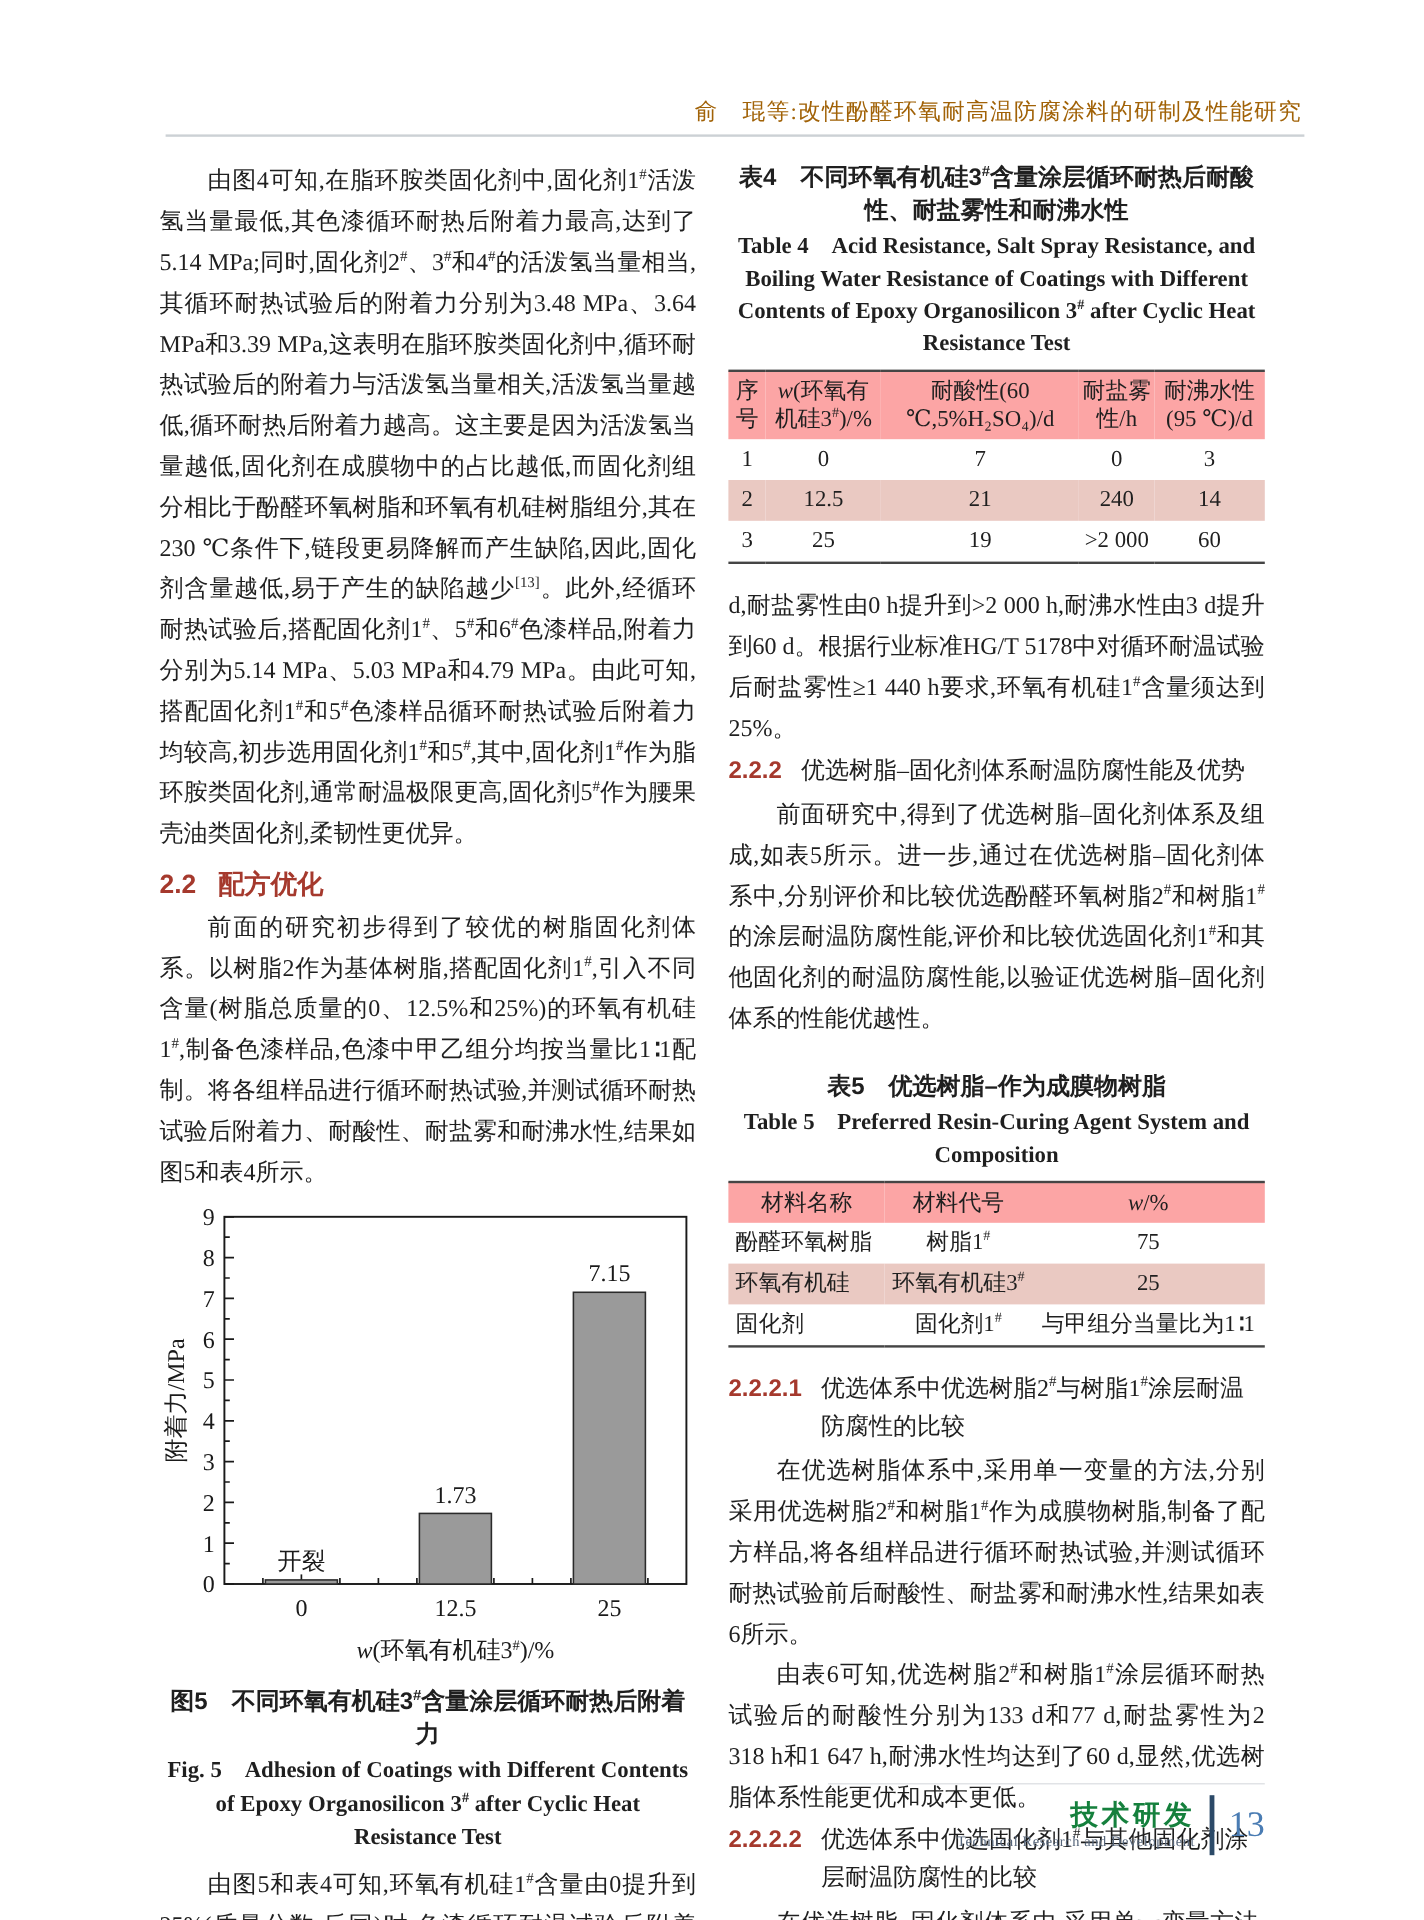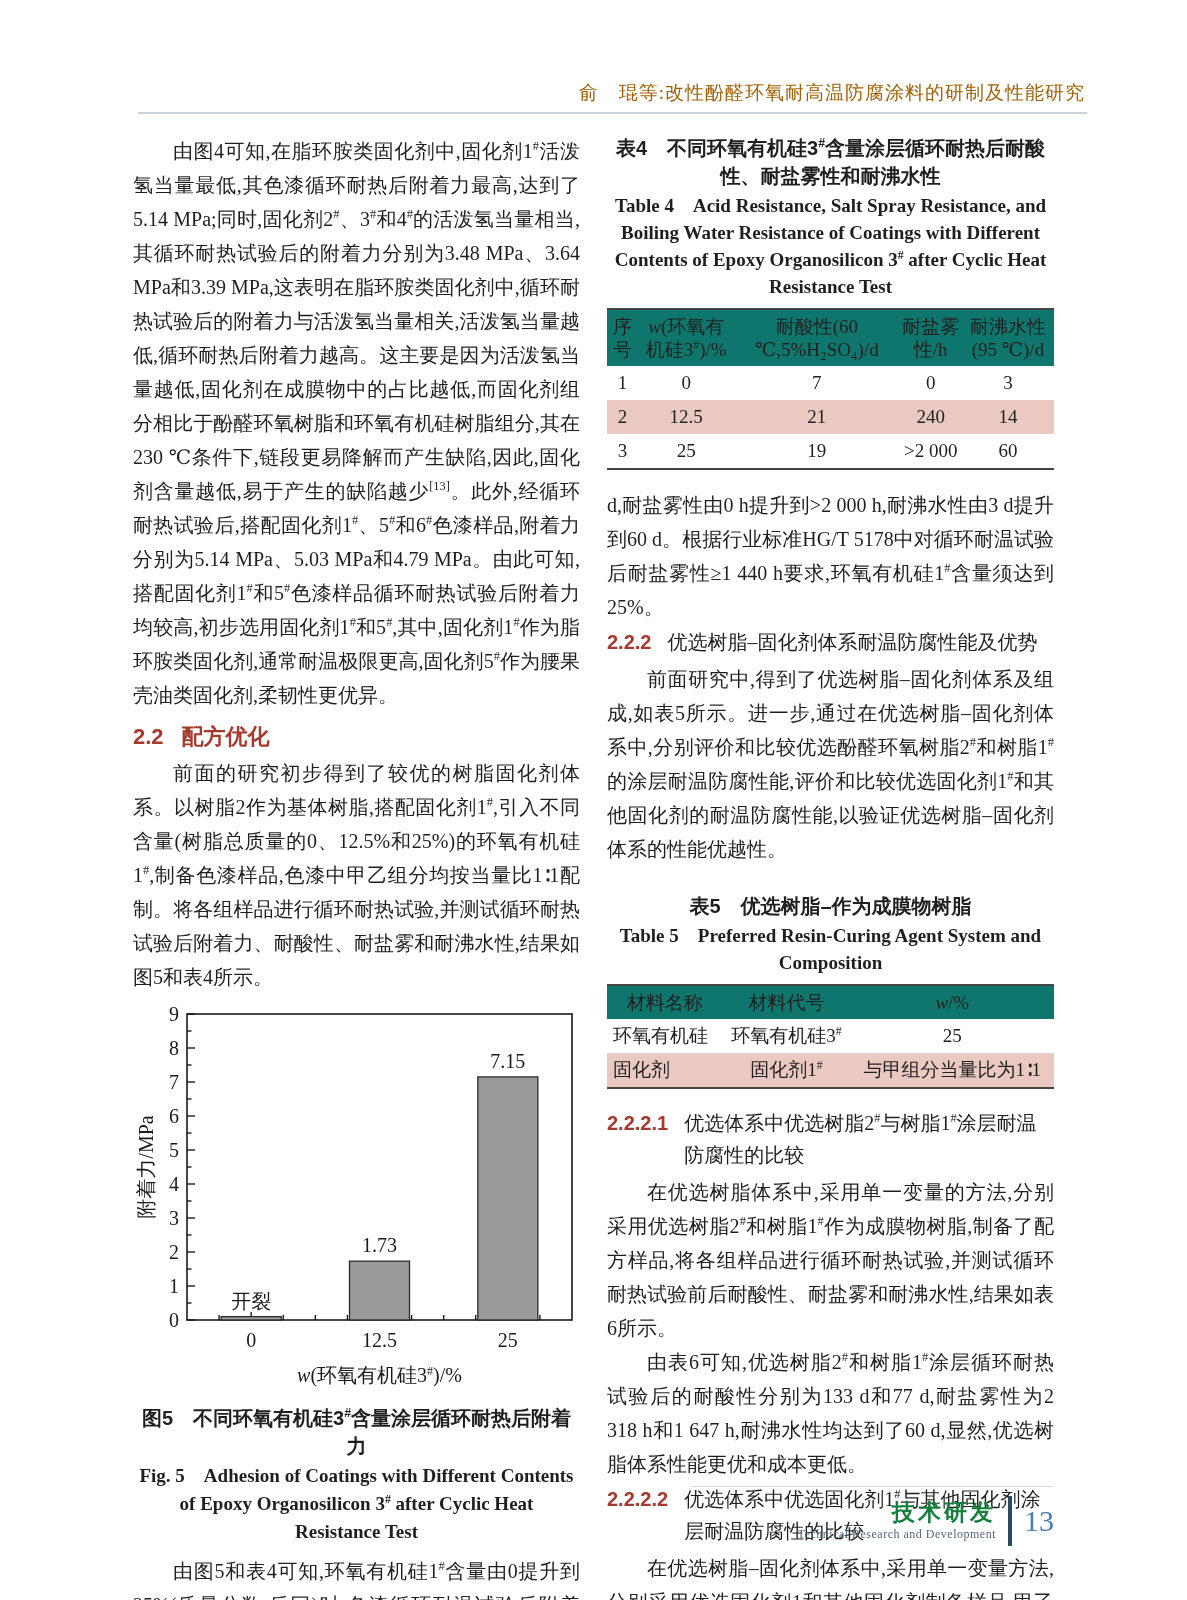--- a/index.html
+++ b/index.html
@@ -31,21 +31,21 @@
               font-weight:bold;font-size:20px;line-height:28px;margin:4px 0 2px;}
   .fig-cap-en{text-align:center;font-weight:bold;font-size:19px;line-height:28px;margin:2px 4px 8px;}
 
   
   .tbl-cap-zh{text-align:center;font-family:"Liberation Sans","DejaVu Sans",sans-serif;
               font-weight:bold;font-size:20px;line-height:28px;margin:0 6px 2px;}
   .tbl-cap-zh.gap-top{margin-top:26px;}
   .tbl-cap-en{text-align:center;font-weight:bold;font-size:19px;line-height:27px;margin:2px 2px 6px;}
   table{width:100%;border-collapse:collapse;margin:8px 0 18px;font-size:19px;
         border-top:2px solid #454545;border-bottom:2px solid #454545;}
-  th{background:#0f766e;font-weight:normal;padding:5px 2px;line-height:23px;text-align:center;}
+  th{background:#fca5a5;font-weight:normal;padding:5px 2px;line-height:23px;text-align:center;}
   td{padding:5px 2px;line-height:24px;text-align:center;}
   tbody tr:nth-child(even){background:#eac9c2;}
   table.t5 td:first-child{text-align:left;padding-left:6px;}
 
   
   .footer-rule{position:absolute;top:1486px;left:690px;width:364px;height:1px;background:#dadde0;}
   .footer{position:absolute;top:1496px;right:133px;display:flex;align-items:center;gap:12px;}
   .footer-text{text-align:right;}
   .footer-zh{font-family:"Liberation Sans","DejaVu Sans",sans-serif;font-weight:bold;
              font-size:23px;color:#15803d;letter-spacing:3px;line-height:24px;}
@@ -189,20 +189,25 @@
       <table class="t5">
           <thead>
             <tr>
               <th>材料名称</th>
               <th>材料代号</th>
               <th><i>w</i>/%</th>
             </tr>
           </thead>
           <tbody>
             <tr>
+              <td>酚醛环氧树脂</td>
+              <td>树脂1<sup>#</sup></td>
+              <td>75</td>
+            </tr>
+            <tr>
               <td>环氧有机硅</td>
               <td>环氧有机硅3<sup>#</sup></td>
               <td>25</td>
             </tr>
             <tr>
               <td>固化剂</td>
               <td>固化剂1<sup>#</sup></td>
               <td>与甲组分当量比为1∶1</td>
             </tr>
           </tbody>

